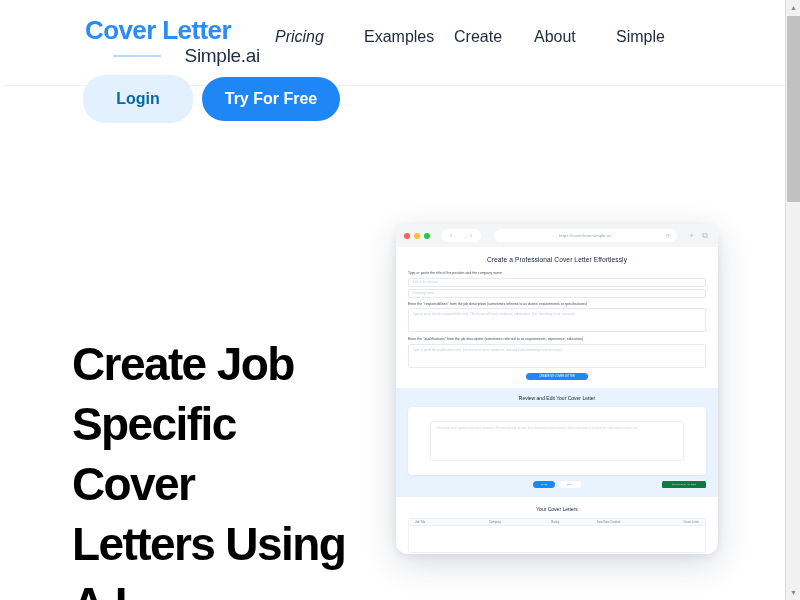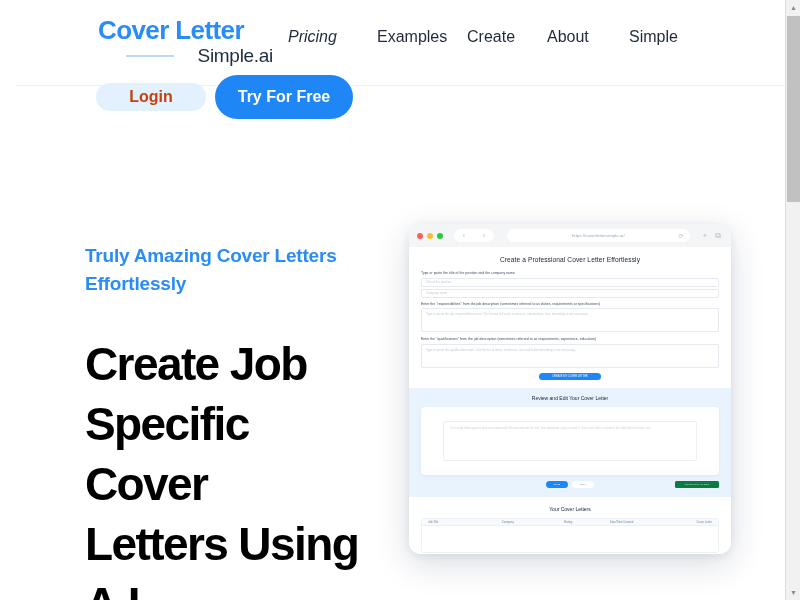--- a/index.html
+++ b/index.html
@@ -5,21 +5,21 @@
   * { margin:0; padding:0; box-sizing:border-box; }
   html, body { width:800px; height:600px; overflow:hidden; }
   body {
     font-family:"Liberation Sans", sans-serif;
     background:#ffffff;
     position:relative;
   }
 
   
   #viewport {
-    position:absolute; left:16px; top:0;
+    position:absolute; left:3px; top:0;
     width:785px; height:600px;
     overflow:hidden;
     background:#ffffff;
   }
 
   
   .header {
     position:relative;
     height:86px;
     background:#ffffff;
@@ -64,22 +64,22 @@
     position:absolute; left:80px; top:75px;
     display:flex; align-items:center; gap:9px;
   }
   .btn {
     border:none; cursor:pointer; border-radius:22px;
     font-family:"Liberation Sans", sans-serif;
     font-size:16px; font-weight:bold;
     display:flex; align-items:center; justify-content:center;
   }
   .btn-login {
-    width:110px; height:28px;
-    background:#e3f1fe; color:#c2410c;
+    width:110px; height:48px;
+    background:#e3f1fe; color:#0369a1;
   }
   .btn-try {
     width:138px; height:44px;
     background:#1f87f5; color:#ffffff;
   }
 
   
   .hero { position:relative; height:520px; }
 
   .eyebrow {
@@ -253,21 +253,20 @@
     </nav>
 
     <div class="auth">
       <button class="btn btn-login">Login</button>
       <button class="btn btn-try">Try For Free</button>
     </div>
   </div>
 
   <div class="hero">
 
-    <div class="eyebrow">Truly Amazing Cover Letters Effortlessly</div>
     <h1 class="headline">Create Job Specific Cover Letters Using A.I.</h1>
 
     <div class="mock">
 
       <div class="mock-chrome">
         <div class="dots">
           <span class="dot dot-r"></span>
           <span class="dot dot-y"></span>
           <span class="dot dot-g"></span>
         </div>

